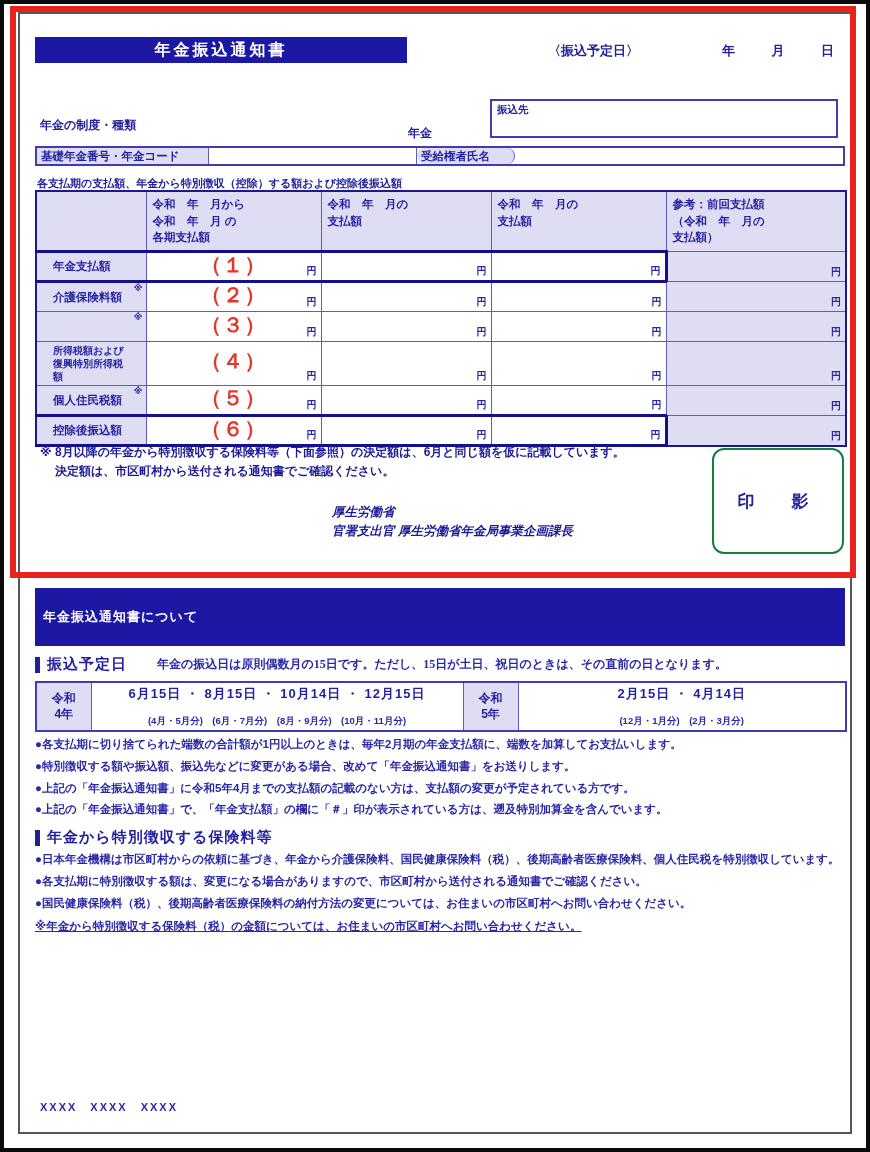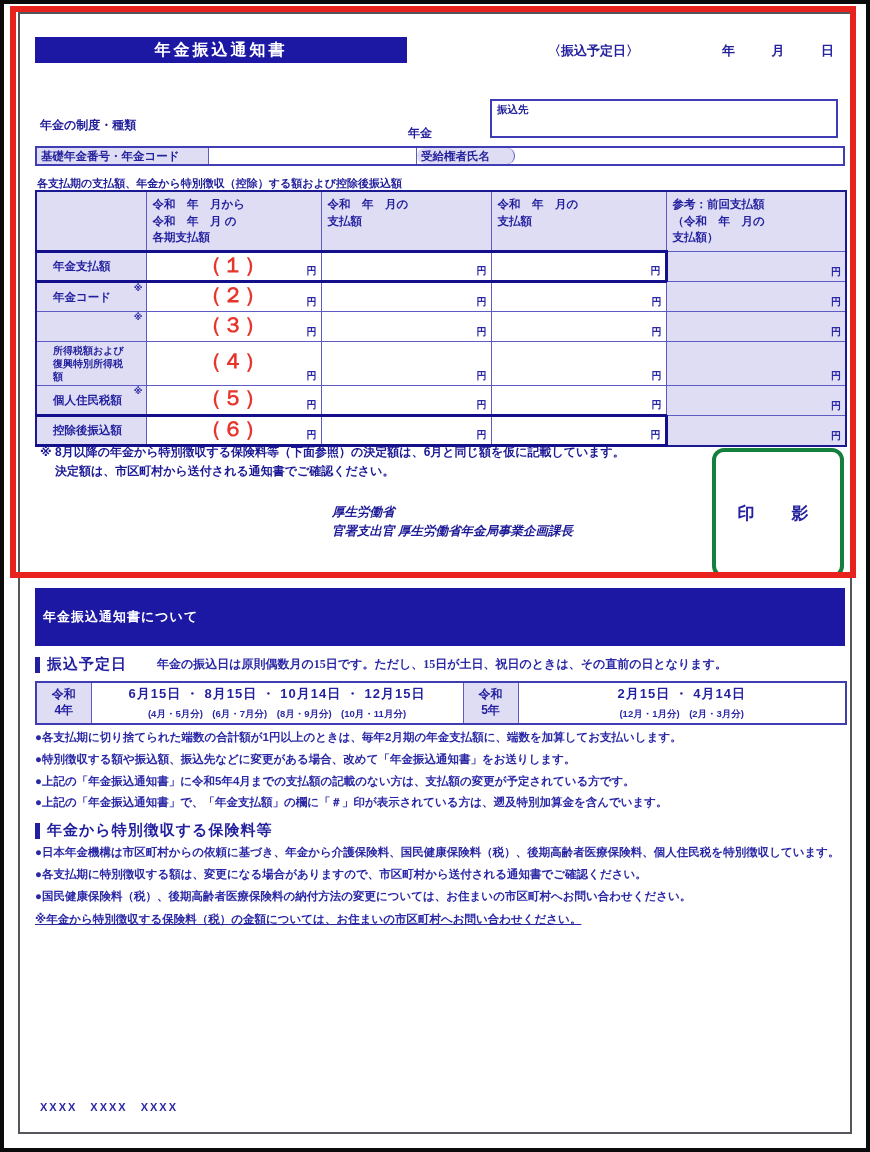--- a/index.html
+++ b/index.html
@@ -38,37 +38,37 @@
   .main-table td.ref { background:#deddf4; position:relative; height:30px; }
   .red-mark { color:#e6362c; font-size:21px; font-weight:bold; position:absolute; left:50%; top:44%; transform:translate(-50%,-50%); letter-spacing:1px; white-space:nowrap; }
   .yen { position:absolute; right:4px; bottom:2px; font-size:10px; color:#2b28a6; font-weight:bold; }
   .ast { position:absolute; right:3px; top:0px; font-size:9px; color:#2b28a6; }
   .main-table tr.hl td.hv { border-top:3px solid #14108c; border-bottom:3px solid #14108c; }
   .main-table tr.hl td.hr { border-right:3px solid #14108c; }
 
   .post-note { position:absolute; left:40px; top:443px; z-index:2; color:#1c1996; font-size:12px; font-weight:bold; line-height:1.6; }
   .post-note .l2 { padding-left:15px; }
 
-  .seal-box { position:absolute; left:712px; top:448px; width:132px; height:130px; box-sizing:border-box; border:4px solid #15803d; border-radius:12px; display:flex; align-items:center; justify-content:center; z-index:2; }
+  .seal-box { position:absolute; left:712px; top:448px; width:132px; height:106px; box-sizing:border-box; border:2px solid #15803d; border-radius:12px; display:flex; align-items:center; justify-content:center; z-index:2; }
   .seal-box span { font-size:17px; font-weight:bold; color:#24219d; letter-spacing:10px; }
 
   .ministry { position:absolute; left:332px; top:503px; z-index:2; color:#1c1996; font-size:12.5px; font-weight:bold; line-height:1.5; font-style:italic; }
 
   .about { position:absolute; left:35px; top:588px; width:810px; z-index:2; }
   .about-bar { background:#1d18a4; color:#fff; font-weight:bold; font-size:13px; padding:20px 8px; letter-spacing:1px; }
   .sec-head { display:flex; align-items:center; gap:7px; margin-top:9px; }
   .tick { width:5px; height:16px; background:#221f9e; flex:0 0 auto; }
   .sec-title { font-size:15px; font-weight:bold; color:#221f9e; letter-spacing:1px; }
   .sec-desc { font-size:12px; font-weight:bold; color:#2b28a6; margin-left:23px;font-family:Liberation Serif, serif; }
 
   .sched { width:810px; border-collapse:collapse; table-layout:fixed; border:2px solid #3f3cb4; margin-top:7px; }
   .sched td { border:1px solid #5e5cc4; box-sizing:border-box; text-align:center; vertical-align:middle; padding:2px 0; }
   .sched td.era { background:#deddf4; color:#221f9e; font-size:12px; font-weight:bold; white-space:pre-line; line-height:1.3; }
   .sched .d1 { font-size:13px; font-weight:bold; color:#221f9e; letter-spacing:1px; }
-  .sched .d2 { font-size:9.5px; font-weight:bold; color:#2b28a6; margin-top:5px; }
+  .sched .d2 { font-size:9.5px; font-weight:bold; color:#2b28a6; margin-top:12px; }
 
   .bullets { margin-top:2px; }
   .bullets div { font-size:11.5px; font-weight:bold; color:#2b28a6; padding-left:13px; text-indent:-13px; line-height:1.55; margin-top:4px; }
   .warning-line { font-size:11.5px; font-weight:bold; color:#2b28a6; text-decoration:underline; margin-top:6px; }
 
   .footer-code { position:absolute; left:40px; top:1100px; font-size:11px; font-weight:bold; color:#2b28a6; letter-spacing:2px; z-index:2; }
 </style>
 </head>
 <body>
 
@@ -131,21 +131,21 @@
           <span class="yen">円</span>
         </td>
     <td class="amt hv hr">
           <span class="yen">円</span>
         </td>
     <td class="ref">
           <span class="yen">円</span>
         </td>
   </tr>
   <tr>
-    <td class="lbl"><span>年金コード</span><span class="ast">※</span></td>
+    <td class="lbl"><span>介護保険料額</span><span class="ast">※</span></td>
     <td class="amt">
           <span class="red-mark">（２）</span>
           <span class="yen">円</span>
         </td>
     <td class="amt">
           <span class="yen">円</span>
         </td>
     <td class="amt">
           <span class="yen">円</span>
         </td>

